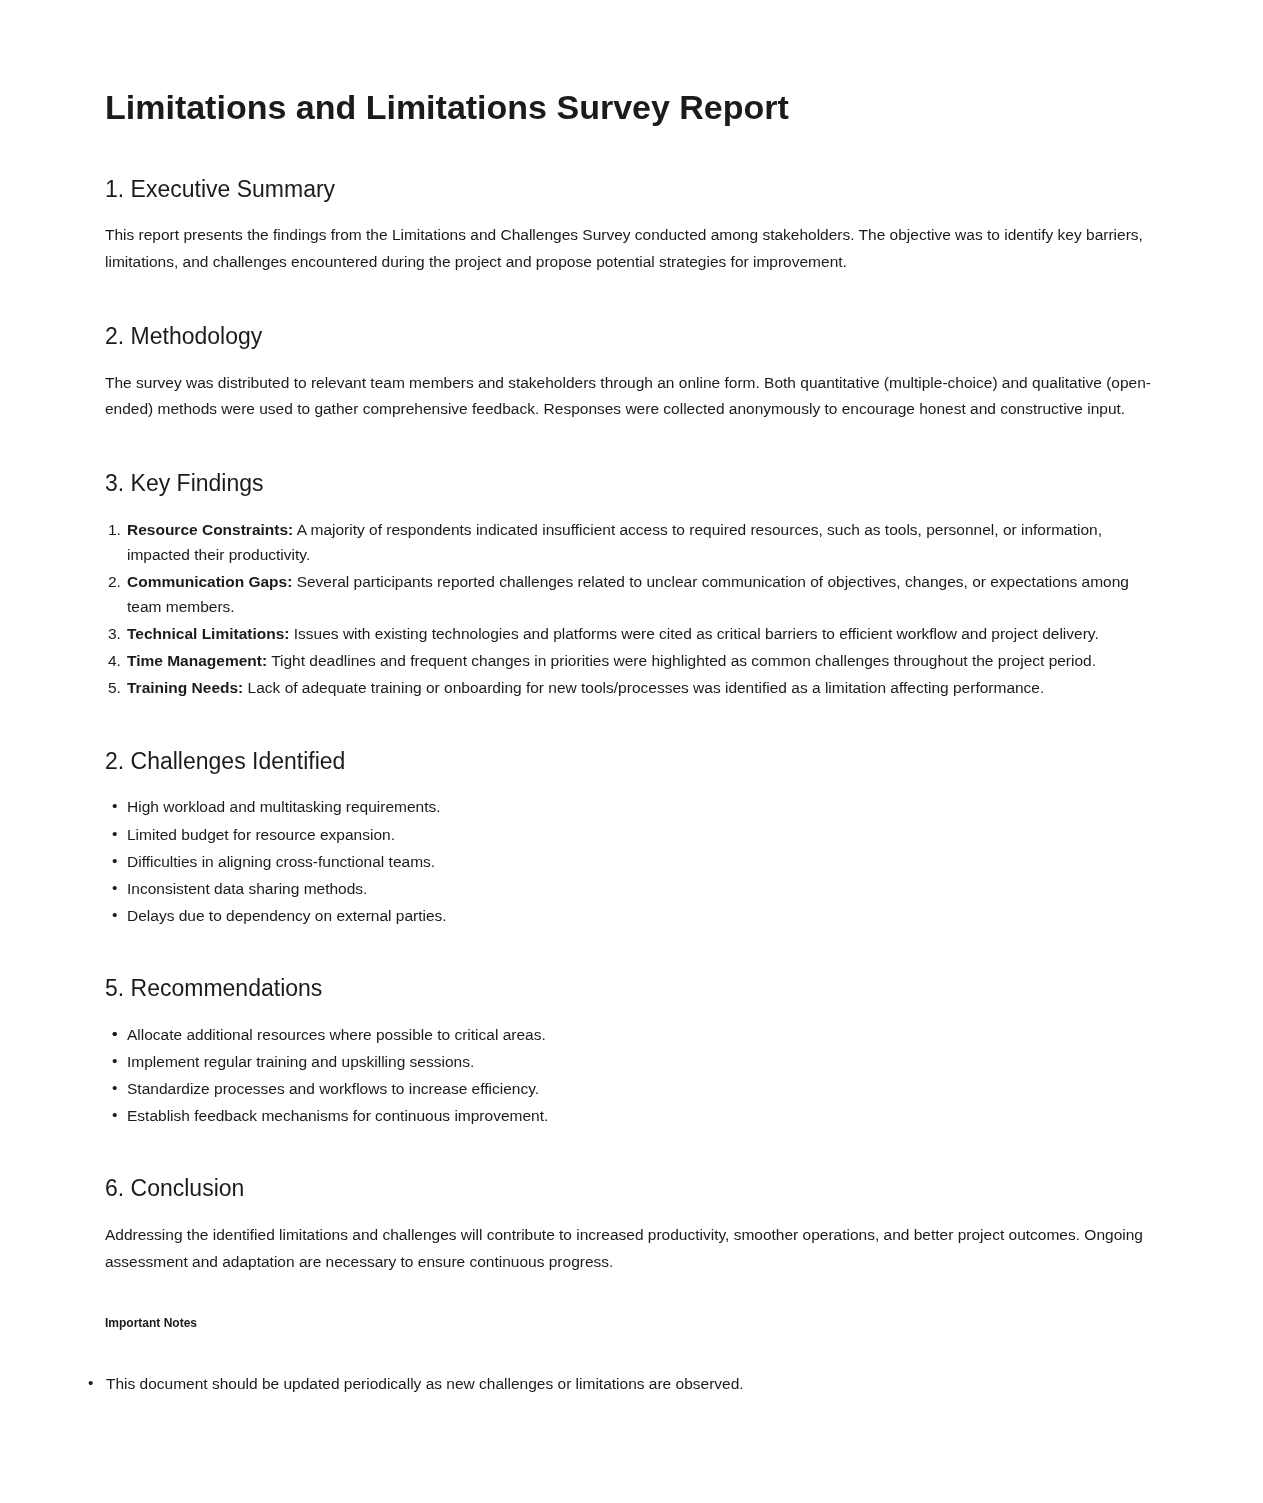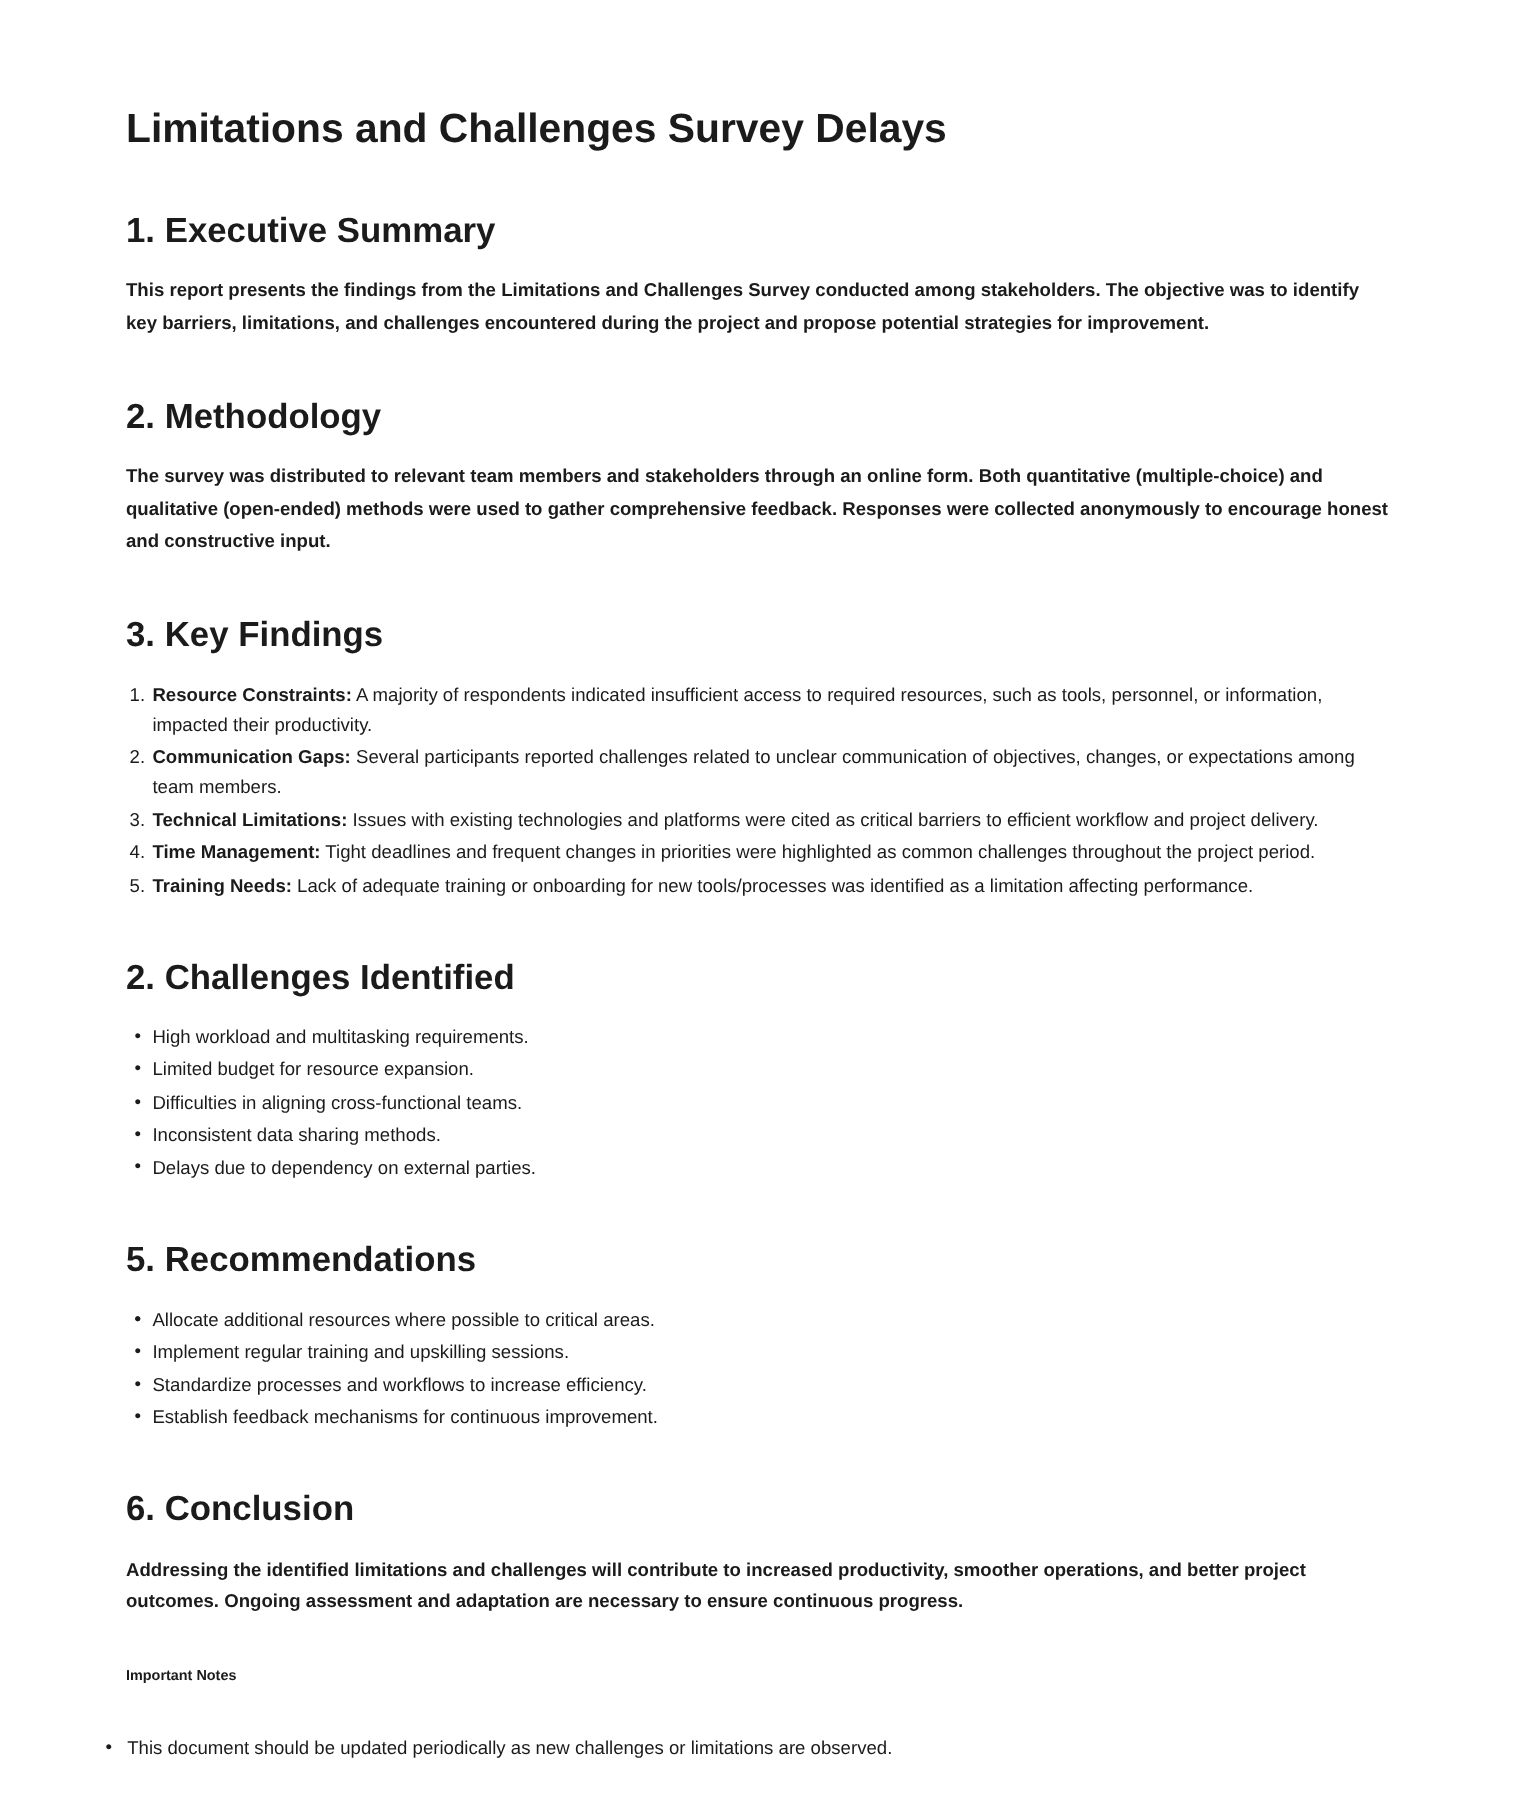--- a/index.html
+++ b/index.html
@@ -22,36 +22,35 @@
     background: #ffffff;
   }
   h1.doc-title {
     font-size: 34px;
     font-weight: 700;
     line-height: 1.25;
     margin: 0 0 26px 0;
     letter-spacing: 0;
   }
   h2.section-heading {
-    font-size: 29px;
-    font-weight: 700;
+    font-size: 23px;
+    font-weight: 400;
     line-height: 1.3;
     margin: 46px 0 18px 0;
   }
   h3.sub-heading {
     font-size: 12px;
     font-weight: 700;
     line-height: 1.3;
     margin: 40px 0 40px 0;
   }
   p.body-text {
     font-size: 15.5px;
     line-height: 1.72;
     margin: 0 0 16px 0;
-    font-weight: bold;
   }
   ol.findings-list,
   ul.bullet-list {
     list-style: none;
     margin: 0 0 16px 0;
     padding: 0 0 0 22px;
   }
   ul.notes-list {
     list-style: none;
     margin: 0 0 16px 0;
@@ -82,21 +81,21 @@
   }
   .lead-bold {
     font-weight: 700;
   }
 </style>
 </head>
 <body>
 
 <div class="page">
 
-  <h1 class="doc-title">Limitations and Challenges Survey Delays</h1>
+  <h1 class="doc-title">Limitations and Limitations Survey Report</h1>
 
   <h2 class="section-heading">1. Executive Summary</h2>
   <p class="body-text">This report presents the findings from the Limitations and Challenges Survey conducted among stakeholders. The objective was to identify key barriers, limitations, and challenges encountered during the project and propose potential strategies for improvement.</p>
 
   <h2 class="section-heading">2. Methodology</h2>
   <p class="body-text">The survey was distributed to relevant team members and stakeholders through an online form. Both quantitative (multiple-choice) and qualitative (open-ended) methods were used to gather comprehensive feedback. Responses were collected anonymously to encourage honest and constructive input.</p>
 
   <h2 class="section-heading">3. Key Findings</h2>
   <ol class="findings-list">
     <li>

